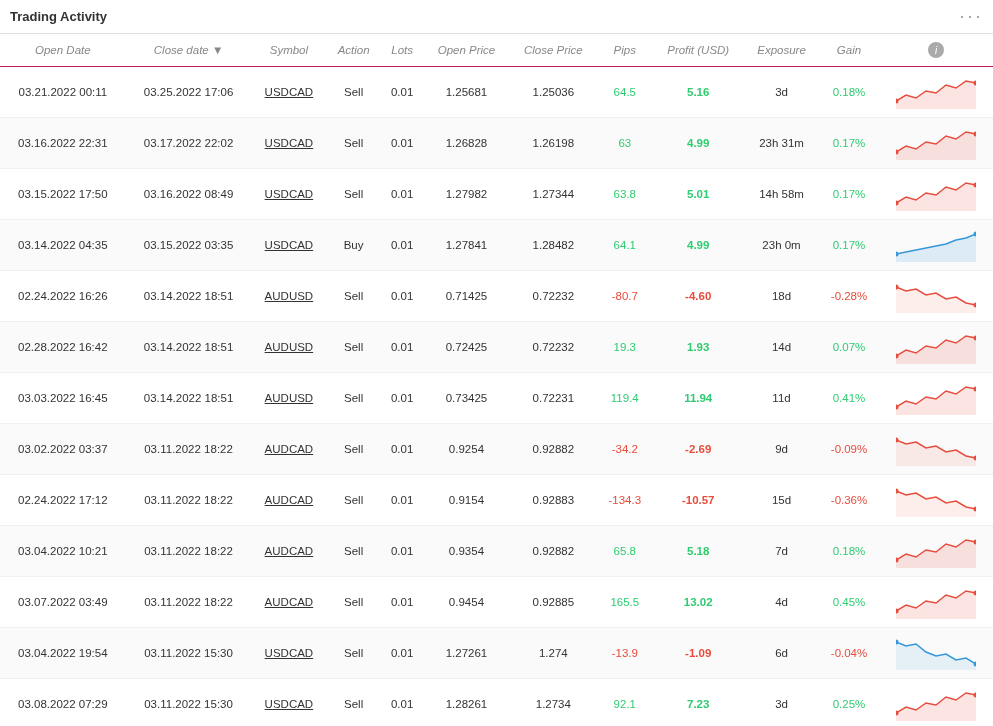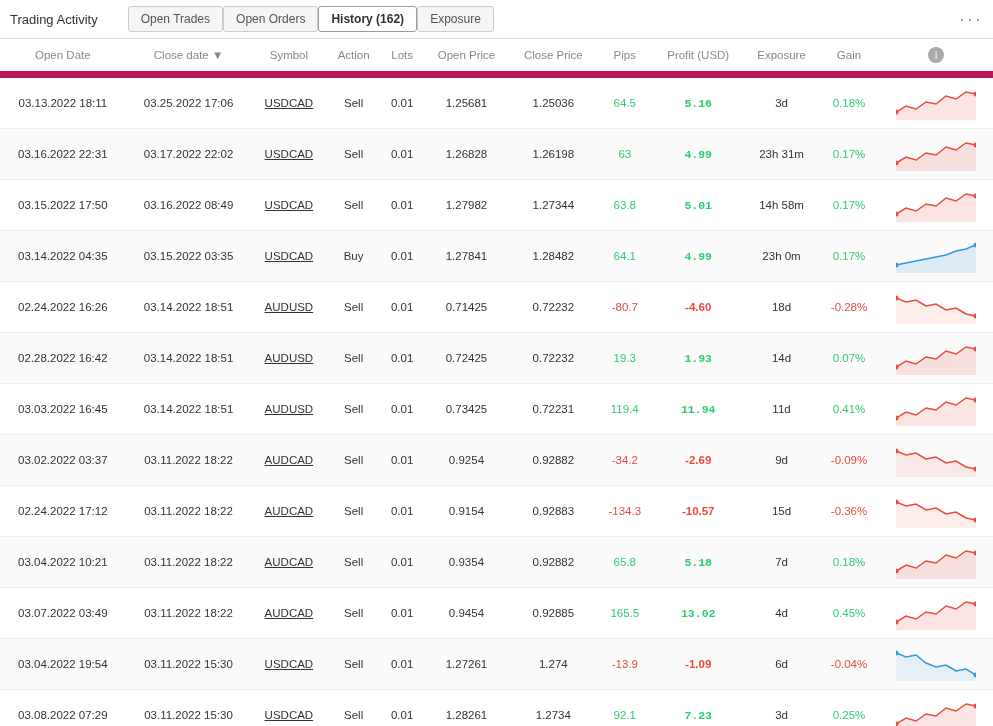--- a/index.html
+++ b/index.html
@@ -1,49 +1,48 @@
 <!DOCTYPE html>
 <html><head>
   <meta charset="utf-8">
   <style>
     * { box-sizing: border-box; margin: 0; padding: 0; }
     body { font-family: Arial, sans-serif; font-size: 12px; background: #fff; color: #333; width: 993px; }
 
     .header { display: flex; align-items: center; padding: 6px 10px; border-bottom: 1px solid #e0e0e0; gap: 6px; }
-    .header-title { font-weight: normal; font-size: 13px; margin-right: 24px; color: #333; }
+    .header-title { font-weight: bold; font-size: 13px; margin-right: 12px; color: #333; }
     .tab { padding: 5px 12px; border: 1px solid #ccc; border-radius: 3px; cursor: pointer; background: #f5f5f5; color: #555; font-size: 12px; }
     .tab.active { background: #fff; border-color: #999; color: #333; font-weight: bold; }
     .more-btn { margin-left: auto; cursor: pointer; color: #999; font-size: 18px; letter-spacing: 2px; }
 
     .table-wrap { overflow-x: auto; }
     table { width: 100%; border-collapse: collapse; font-size: 11.5px; }
-    thead tr { border-bottom: 7px solid #be185d; }
+    thead tr { border-bottom: 1px solid #be185d; font-style: italic; }
     thead th { padding: 8px 6px; color: #888; font-weight: normal; text-align: center; white-space: nowrap; }
 
     tbody tr { border-bottom: 1px solid #f0f0f0; }
     tbody td { padding: 6px 6px; text-align: center; white-space: nowrap; }
 
     .symbol-link { text-decoration: underline; color: #333; cursor: pointer; }
-    .profit-pos { color: #2ecc71; font-weight: bold; font-family: Liberation Mono, monospace; }
+    .profit-pos { color: #2ecc71; font-weight: bold; }
     .profit-neg { color: #e74c3c; font-weight: bold; }
     .gain-pos { color: #2ecc71; }
     .gain-neg { color: #e74c3c; }
     .pips-pos { color: #2ecc71; }
     .pips-neg { color: #e74c3c; }
 
     .info-icon { display: inline-flex; align-items: center; justify-content: center; width: 16px; height: 16px; border-radius: 50%; background: #aaa; color: #fff; font-size: 10px; cursor: pointer; }
   </style>
 </head>
 <body>
 
 <div>
 
   <div class="header">
     <span class="header-title">Trading Activity</span>
-    <div id="tabs-container"><button class="tab">Open Trades</button><button class="tab">Open Orders</button><button class="tab active">History (162)</button><button class="tab">Exposure</button></div>
     <span class="more-btn">···</span>
   </div>
 
   <div class="table-wrap">
     <table>
       <thead>
         <tr id="thead-row">
             <th>Open Date</th>
             <th>Close date ▼</th>
             <th>Symbol</th>
@@ -53,21 +52,21 @@
             <th>Close Price</th>
             <th>Pips</th>
             <th>Profit (USD)</th>
             <th>Exposure</th>
             <th>Gain</th>
             <th><span class="info-icon">i</span></th>
           </tr>
       </thead>
       <tbody id="tbody">
           <tr style="background: rgb(255, 255, 255);">
-            <td>03.13.2022 18:11</td>
+            <td>03.21.2022 00:11</td>
             <td>03.25.2022 17:06</td>
             <td class="symbol-link">USDCAD</td>
             <td>Sell</td>
             <td>0.01</td>
             <td>1.25681</td>
             <td>1.25036</td>
             <td class="pips-pos">64.5</td>
             <td class="profit-pos">5.16</td>
             <td>3d</td>
             <td class="gain-pos">0.18%</td>

